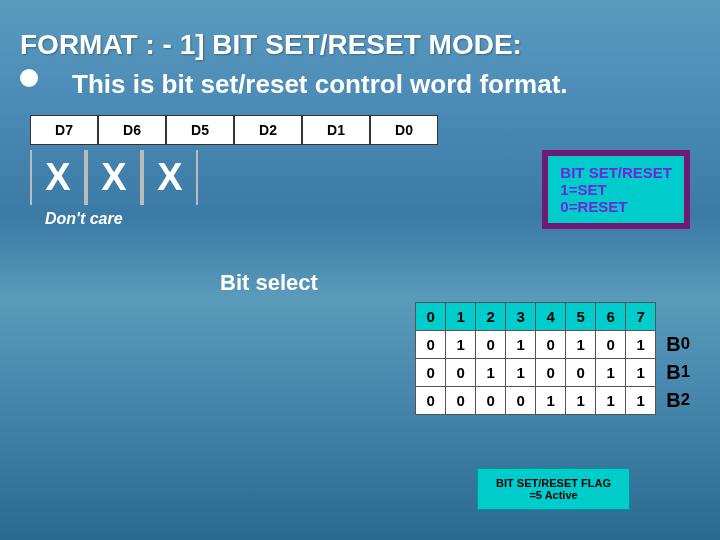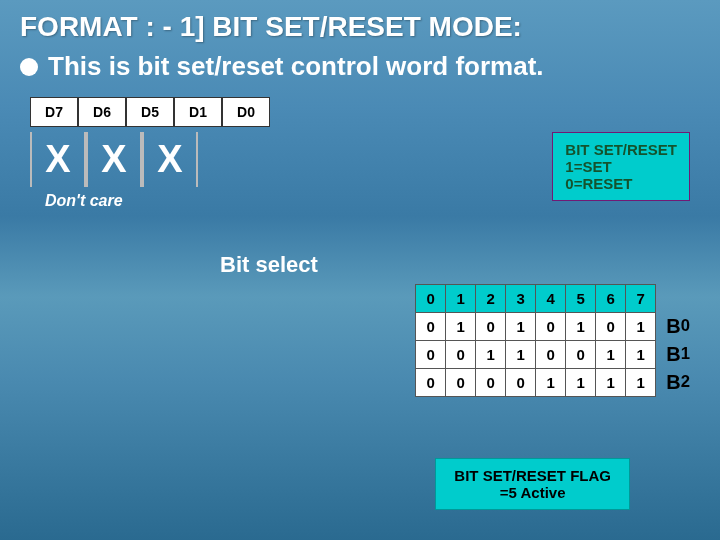--- a/index.html
+++ b/index.html
@@ -31,38 +31,39 @@
       z-index: 0;
     }
 
     
     .content {
       position: absolute;
       top: 0; left: 0;
       width: 720px;
       height: 540px;
       z-index: 1;
-      padding: 11px 20px;
+      padding: 29px 20px;
     }
 
     
     .title {
       font-size: 28px;
       font-weight: bold;
       color: #ffffff;
       font-family: Arial, sans-serif;
       margin-bottom: 8px;
       text-shadow: 1px 1px 2px rgba(0,0,0,0.3);
     }
 
     
     .bullet-line {
       display: flex;
-      align-items: center;
+      align-items: flex-start;
       margin-bottom: 15px;
+      gap: 24px;
     }
 
     .bullet {
       width: 18px;
       height: 18px;
       background: #ffffff;
       border-radius: 50%;
       margin-right: 10px;
       flex-shrink: 0;
     }
@@ -75,21 +76,21 @@
     }
 
     
     .d-register-row {
       display: flex;
       margin-bottom: 0;
       margin-left: 10px;
     }
 
     .d-cell {
-      width: 48px;
+      width: 68px;
       height: 30px;
       background: #ffffff;
       border: 1px solid #333;
       display: flex;
       align-items: center;
       justify-content: center;
       font-size: 14px;
       font-weight: bold;
       color: #000;
     }
@@ -131,35 +132,36 @@
 
   <div class="bullet-line">
     <div class="bullet"></div>
     <span class="bullet-text">This is bit set/reset control word format.</span>
   </div>
 
   <div class="d-register-row">
     <div class="d-cell">D7</div>
     <div class="d-cell">D6</div>
     <div class="d-cell">D5</div>
+    <div class="d-cell">D2</div>
     <div class="d-cell">D1</div>
     <div class="d-cell">D0</div>
   </div>
 
   <div style="position: relative; margin-left: 10px; height: 120px;">
 
     <div style="display: flex; margin-top: 5px;">
       <div style="width:56px; border-left:2px solid #bbb; border-right:2px solid #bbb; display:flex; align-items:center; justify-content:center; font-size:38px; font-weight:bold; color:#fff; height:55px;">X</div>
       <div style="width:56px; border-left:2px solid #bbb; border-right:2px solid #bbb; display:flex; align-items:center; justify-content:center; font-size:38px; font-weight:bold; color:#fff; height:55px;">X</div>
       <div style="width:56px; border-left:2px solid #bbb; border-right:2px solid #bbb; display:flex; align-items:center; justify-content:center; font-size:38px; font-weight:bold; color:#fff; height:55px;">X</div>
     </div>
 
     <div style="margin-top:5px; margin-left:15px; font-size:16px; font-weight:bold; color:#fff; font-style:italic;">Don't care</div>
 
-    <div style="position:absolute; right:10px; top:0; background:#00cccc; padding:8px 12px; font-size:15px; font-weight:bold; color:#14532d; border:1px solid #701a75; min-width:130px;">
+    <div style="position:absolute; right:10px; top:0; background:#00cccc; padding:8px 12px; font-size:15px; font-weight:bold; color:#6d28d9; border:6px solid #701a75; min-width:130px;">
       <div>BIT SET/RESET</div>
       <div>1=SET</div>
       <div>0=RESET</div>
     </div>
   </div>
 
   <div style="font-size:22px; font-weight:bold; color:#fff; text-align:left; margin-right:80px; margin-top:0px; margin-bottom:6px; margin-left:200px;">Bit select</div>
 
   <div style="display:flex; justify-content:flex-end; margin-right:10px; align-items:flex-start; gap:10px;">
 
@@ -210,18 +212,18 @@
 
     <div style="display:flex; flex-direction:column;">
       <div style="height:28px; display:flex; align-items:center; font-size:18px; font-weight:bold; color:#000;">&nbsp;</div>
       <div style="height:28px; display:flex; align-items:center; font-size:20px; font-weight:bold; color:#000;">B<sub>0</sub></div>
       <div style="height:28px; display:flex; align-items:center; font-size:20px; font-weight:bold; color:#000;">B<sub>1</sub></div>
       <div style="height:28px; display:flex; align-items:center; font-size:20px; font-weight:bold; color:#000;">B<sub>2</sub></div>
     </div>
 
   </div>
 
-  <div style="position:absolute; bottom:30px; right:90px; background:#00cccc; padding:8px 18px; font-size:15px; font-weight:bold; color:#000; text-align:center; border:1px solid #009999;">
+  <div style="position:absolute; bottom:30px; right:90px; background:#00cccc; padding:8px 18px; font-size:11px; font-weight:bold; color:#000; text-align:center; border:1px solid #009999;">
     <div>BIT SET/RESET FLAG</div>
     <div>=5 Active</div>
   </div>
 
 </div>
 
 </body></html>

